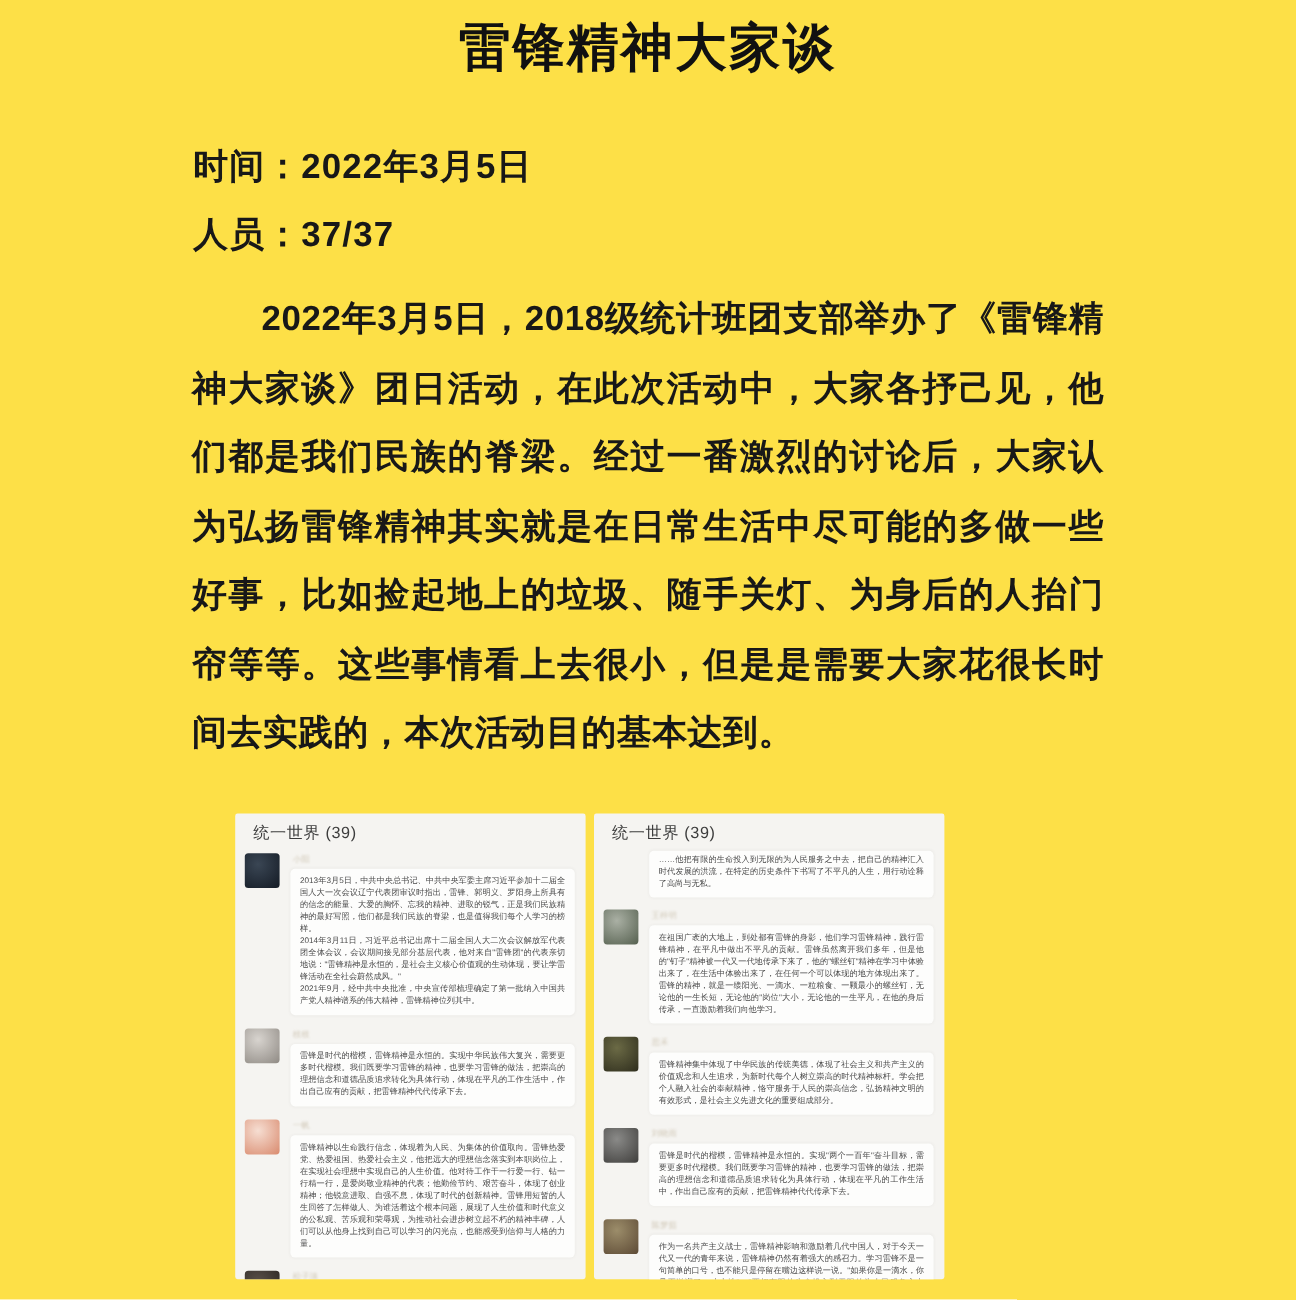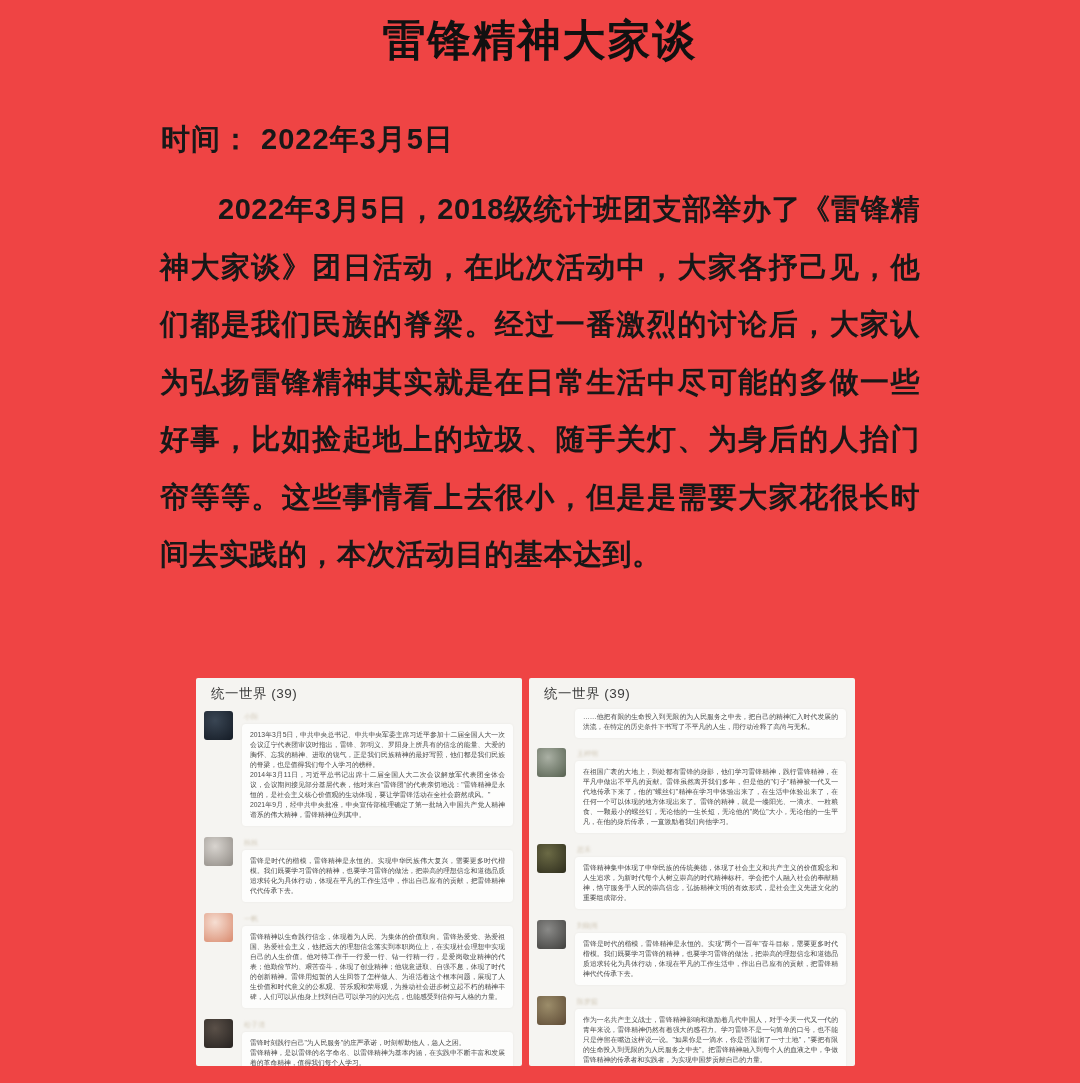--- a/index.html
+++ b/index.html
@@ -1,53 +1,53 @@
 <!DOCTYPE html>
 <html><head>
 <meta charset="utf-8">
 <style>
   html,body{margin:0;padding:0;background:#ffffff;}
   .doc{
     position:relative;
     width:1080px;height:1083px;
-    background:#ef4444;
+    background:#fde047;
     font-family:"Liberation Sans","DejaVu Sans",sans-serif;
     overflow:hidden;
   }
   
   .title{
     margin:0;padding-top:16px;
     text-align:center;
     font-size:43px;line-height:48px;
     font-weight:900;letter-spacing:2px;
     color:#111;
   }
   .meta{margin:60px 0 0 161px;}
   .meta-row{
     display:flex;align-items:center;
     font-size:29px;line-height:30px;
     font-weight:600;color:#181818;
     margin-bottom:27px;letter-spacing:1px;
   }
-  .meta-row .val{margin-left:10px;}
+  .meta-row .val{}
   .par{
     margin:18px 160px 0 160px;
     font-size:29px;line-height:57.5px;
     font-weight:600;color:#181818;
     text-align:justify;text-indent:2em;
     letter-spacing:0.5px;
   }
   
   .chats{
     position:absolute;left:196px;top:678px;
     width:701px;height:388px;
     display:flex;gap:7px;
   }
   .panel{
-    width:326px;height:100%;
+    width:292px;height:100%;
     background:#f5f4f1;
     box-sizing:border-box;
     padding:6px 9px 6px 8px;
     overflow:hidden;
     border-radius:2px;
   }
   .panel-header{
     font-size:13.5px;line-height:16px;
     color:#3c3c3c;
     margin:2px 0 9px 7px;
@@ -88,20 +88,24 @@
 <body>
 
 <div class="doc">
 
   <h1 class="title">雷锋精神大家谈</h1>
 
   <div class="meta">
     <div class="meta-row">
       <span>时间：</span>
       <span class="val">2022年3月5日</span>
+    </div>
+    <div class="meta-row">
+      <span>人员：</span>
+      <span class="val">37/37</span>
     </div>
   </div>
 
   <p class="par">2022年3月5日，2018级统计班团支部举办了《雷锋精神大家谈》团日活动，在此次活动中，大家各抒己见，他们都是我们民族的脊梁。经过一番激烈的讨论后，大家认为弘扬雷锋精神其实就是在日常生活中尽可能的多做一些好事，比如捡起地上的垃圾、随手关灯、为身后的人抬门帘等等。这些事情看上去很小，但是是需要大家花很长时间去实践的，本次活动目的基本达到。</p>
 
   <div class="chats">
 
     <section class="panel">
       <div class="panel-header">统一世界 (39)</div>
       <div class="msgs" id="msgs-left">

